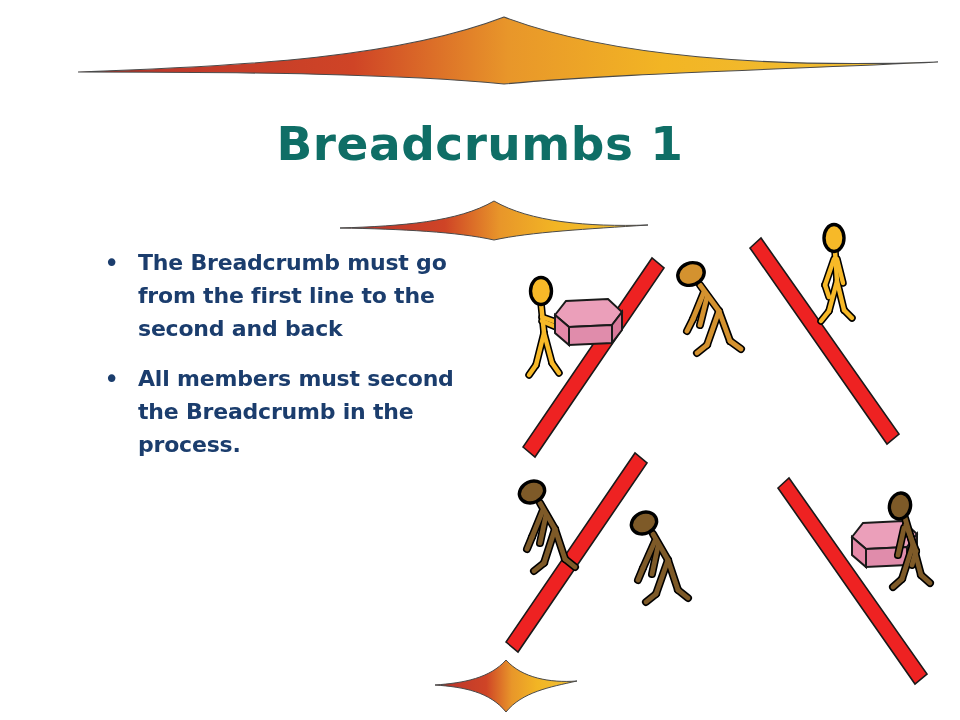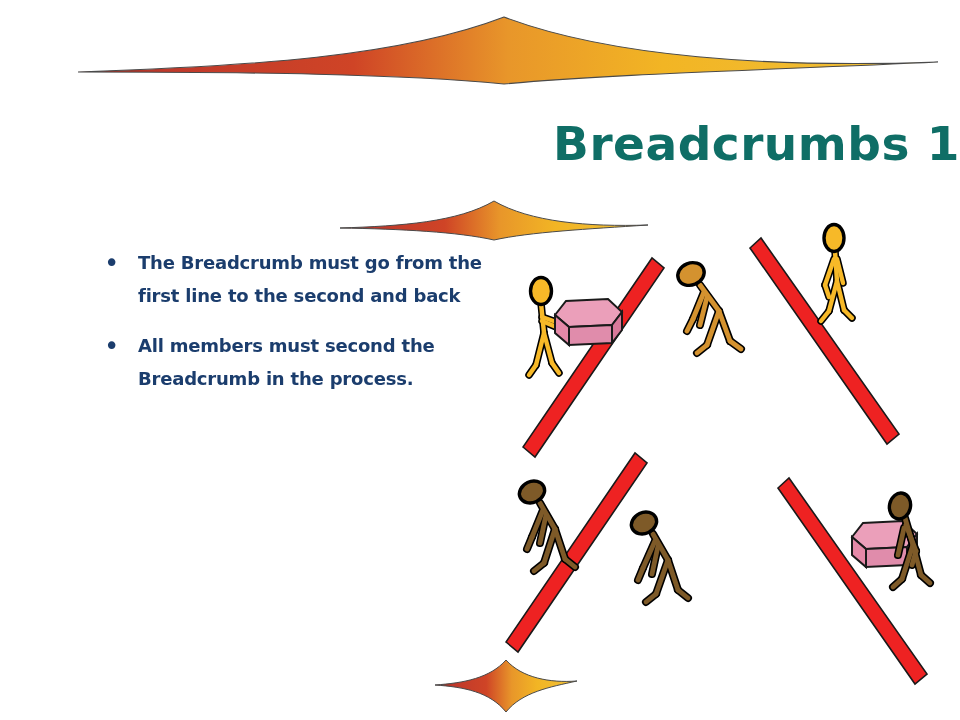--- a/index.html
+++ b/index.html
@@ -29,21 +29,21 @@
   #ornament-top   { left: 70px;  top: 10px;  width: 875px; height: 80px; }
   #ornament-mid   { left: 336px; top: 197px; width: 316px; height: 46px; }
   #ornament-bot   { left: 432px; top: 658px; width: 148px; height: 70px; }
 
   
   #title {
     position: absolute;
     left: 0;
     top: 118px;
     width: 960px;
-    text-align: right;
+    text-align: center;
     color: #0f6e66;
     font-family: "DejaVu Sans", sans-serif;
     font-size: 47px;
     font-weight: bold;
     letter-spacing: 0.5px;
     line-height: 1.1;
     white-space: nowrap;
   }
 
   
@@ -64,21 +64,21 @@
     color: #1b3d6d;
     font-size: 26px;
     line-height: 34px;
     text-align: left;
     padding-left: 8px;
   }
   .bullet-text {
     flex: 1 1 auto;
     color: #1b3d6d;
     font-family: "DejaVu Sans", sans-serif;
-    font-size: 18px;
+    font-size: 22px;
     font-weight: bold;
     line-height: 33px;
     letter-spacing: -0.2px;
   }
 
   
   #illustration {
     position: absolute;
     left: 495px;
     top: 215px;

